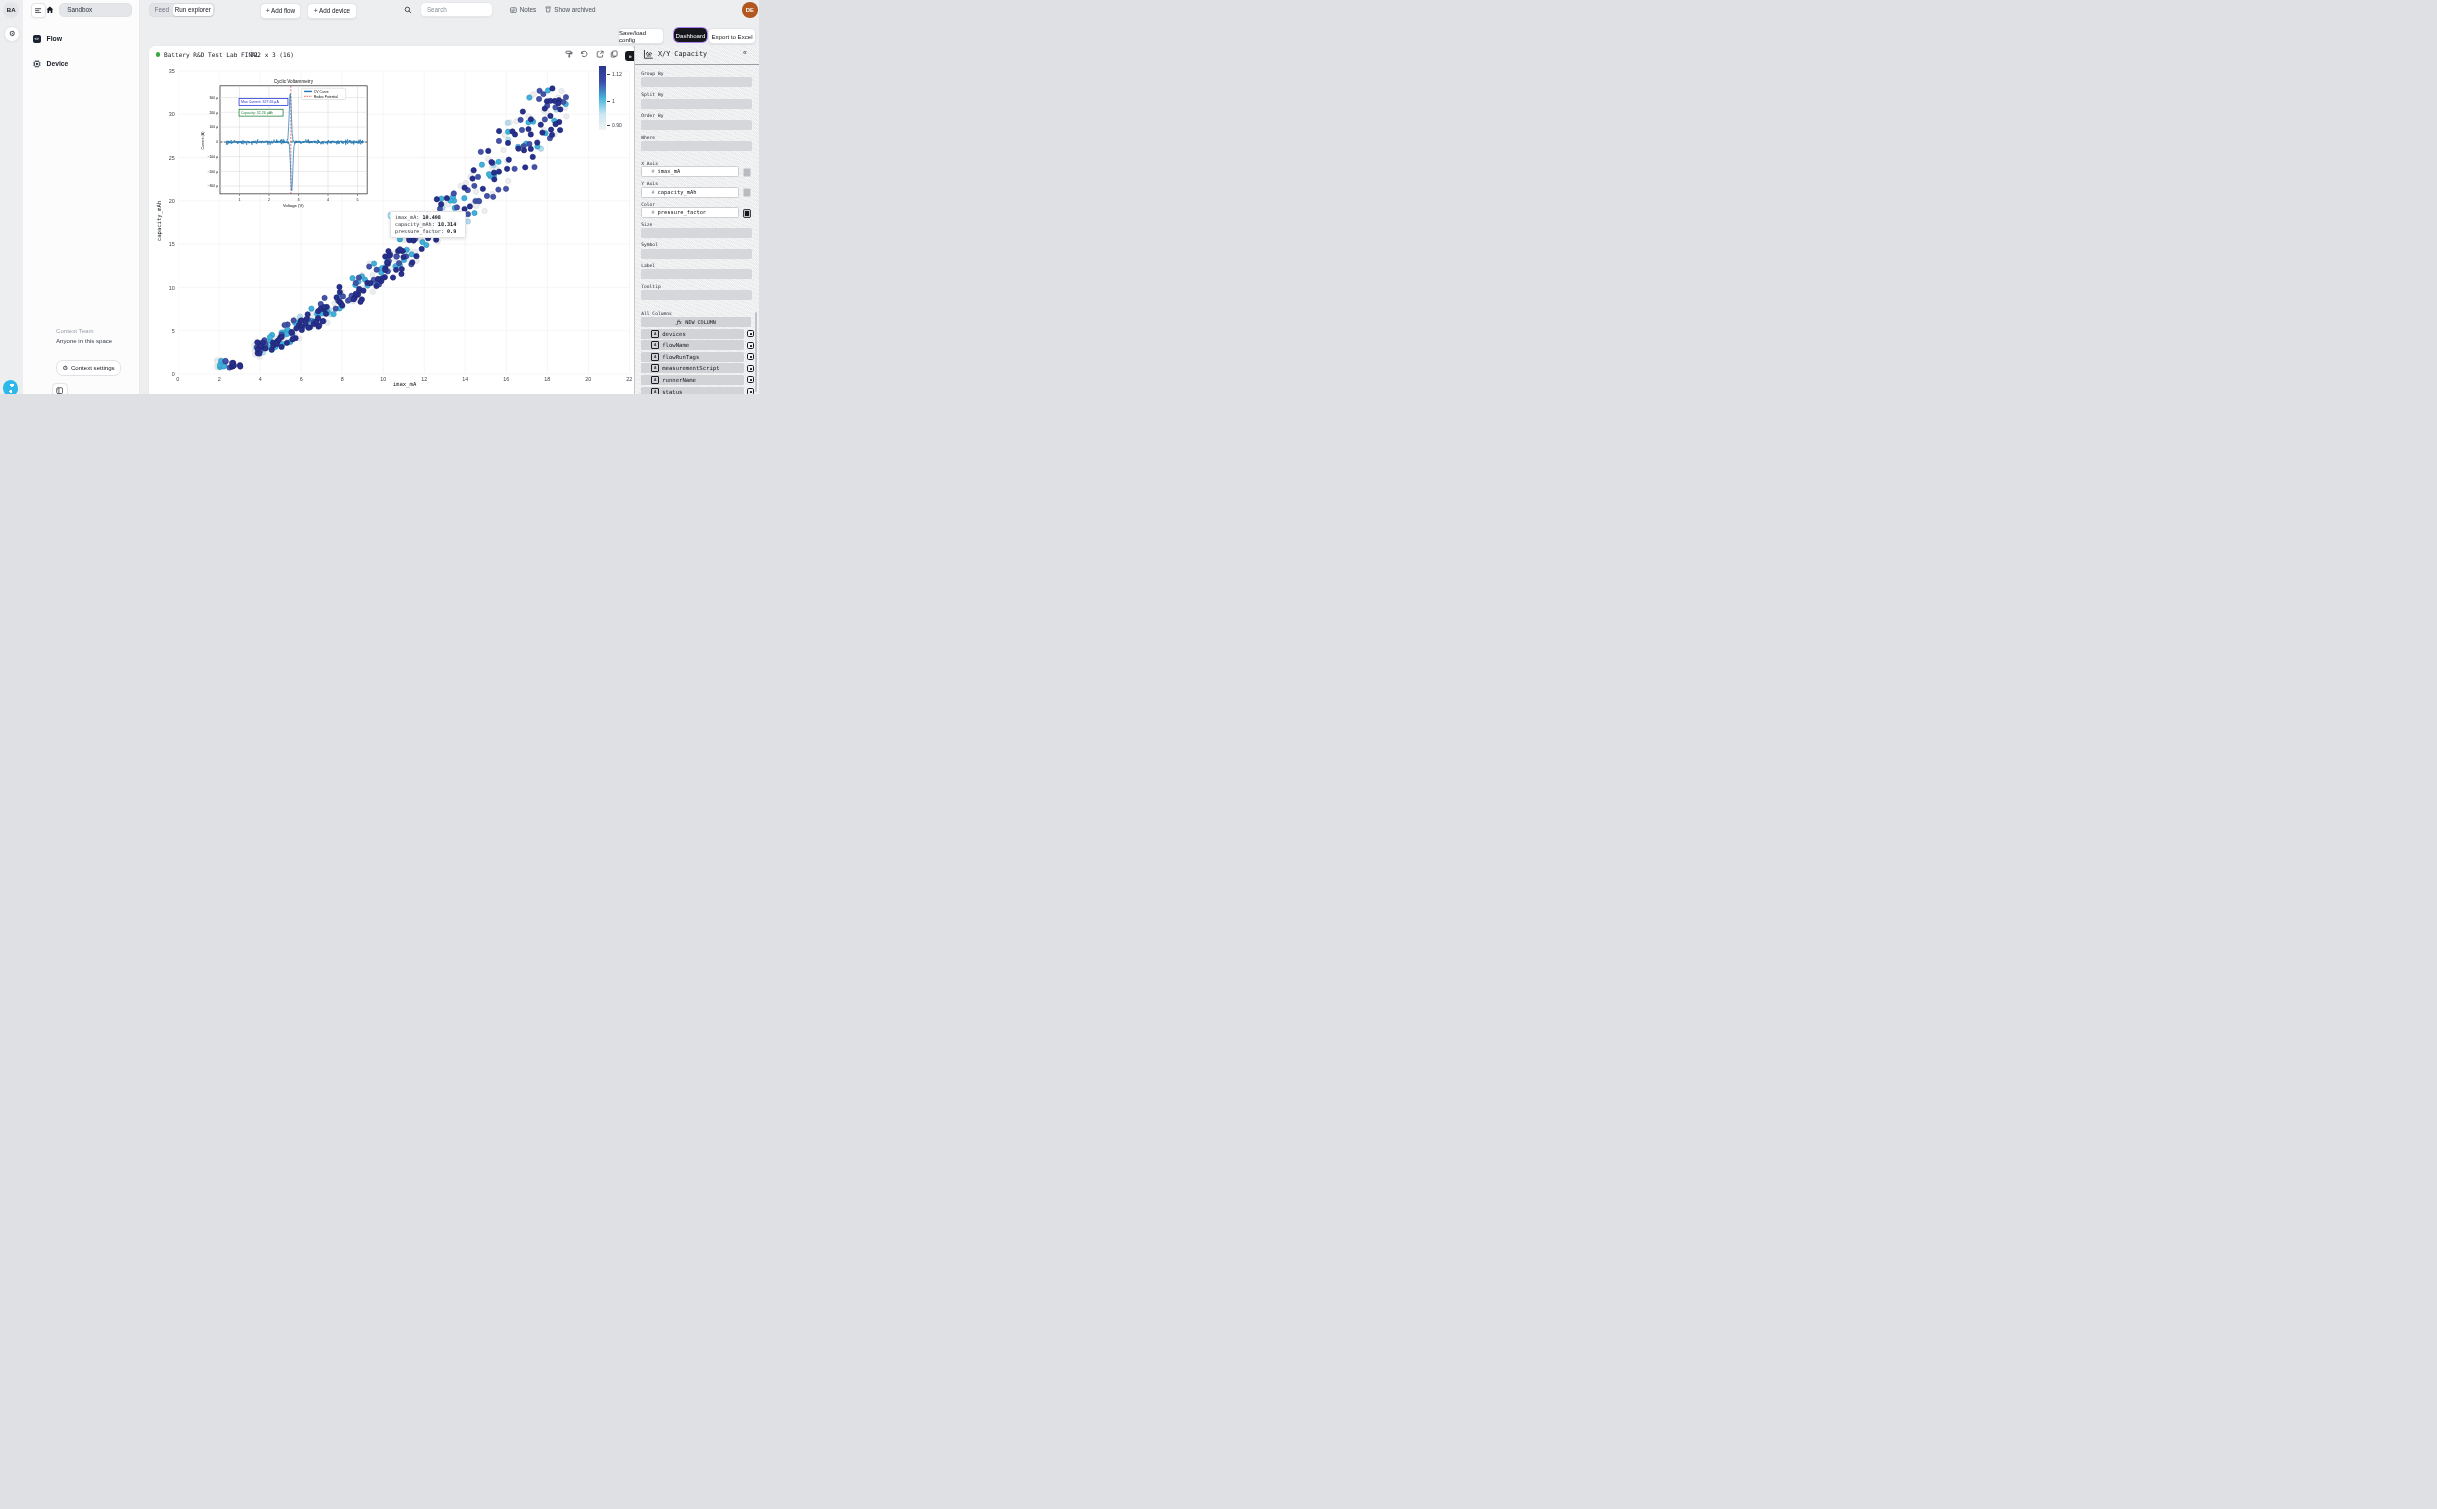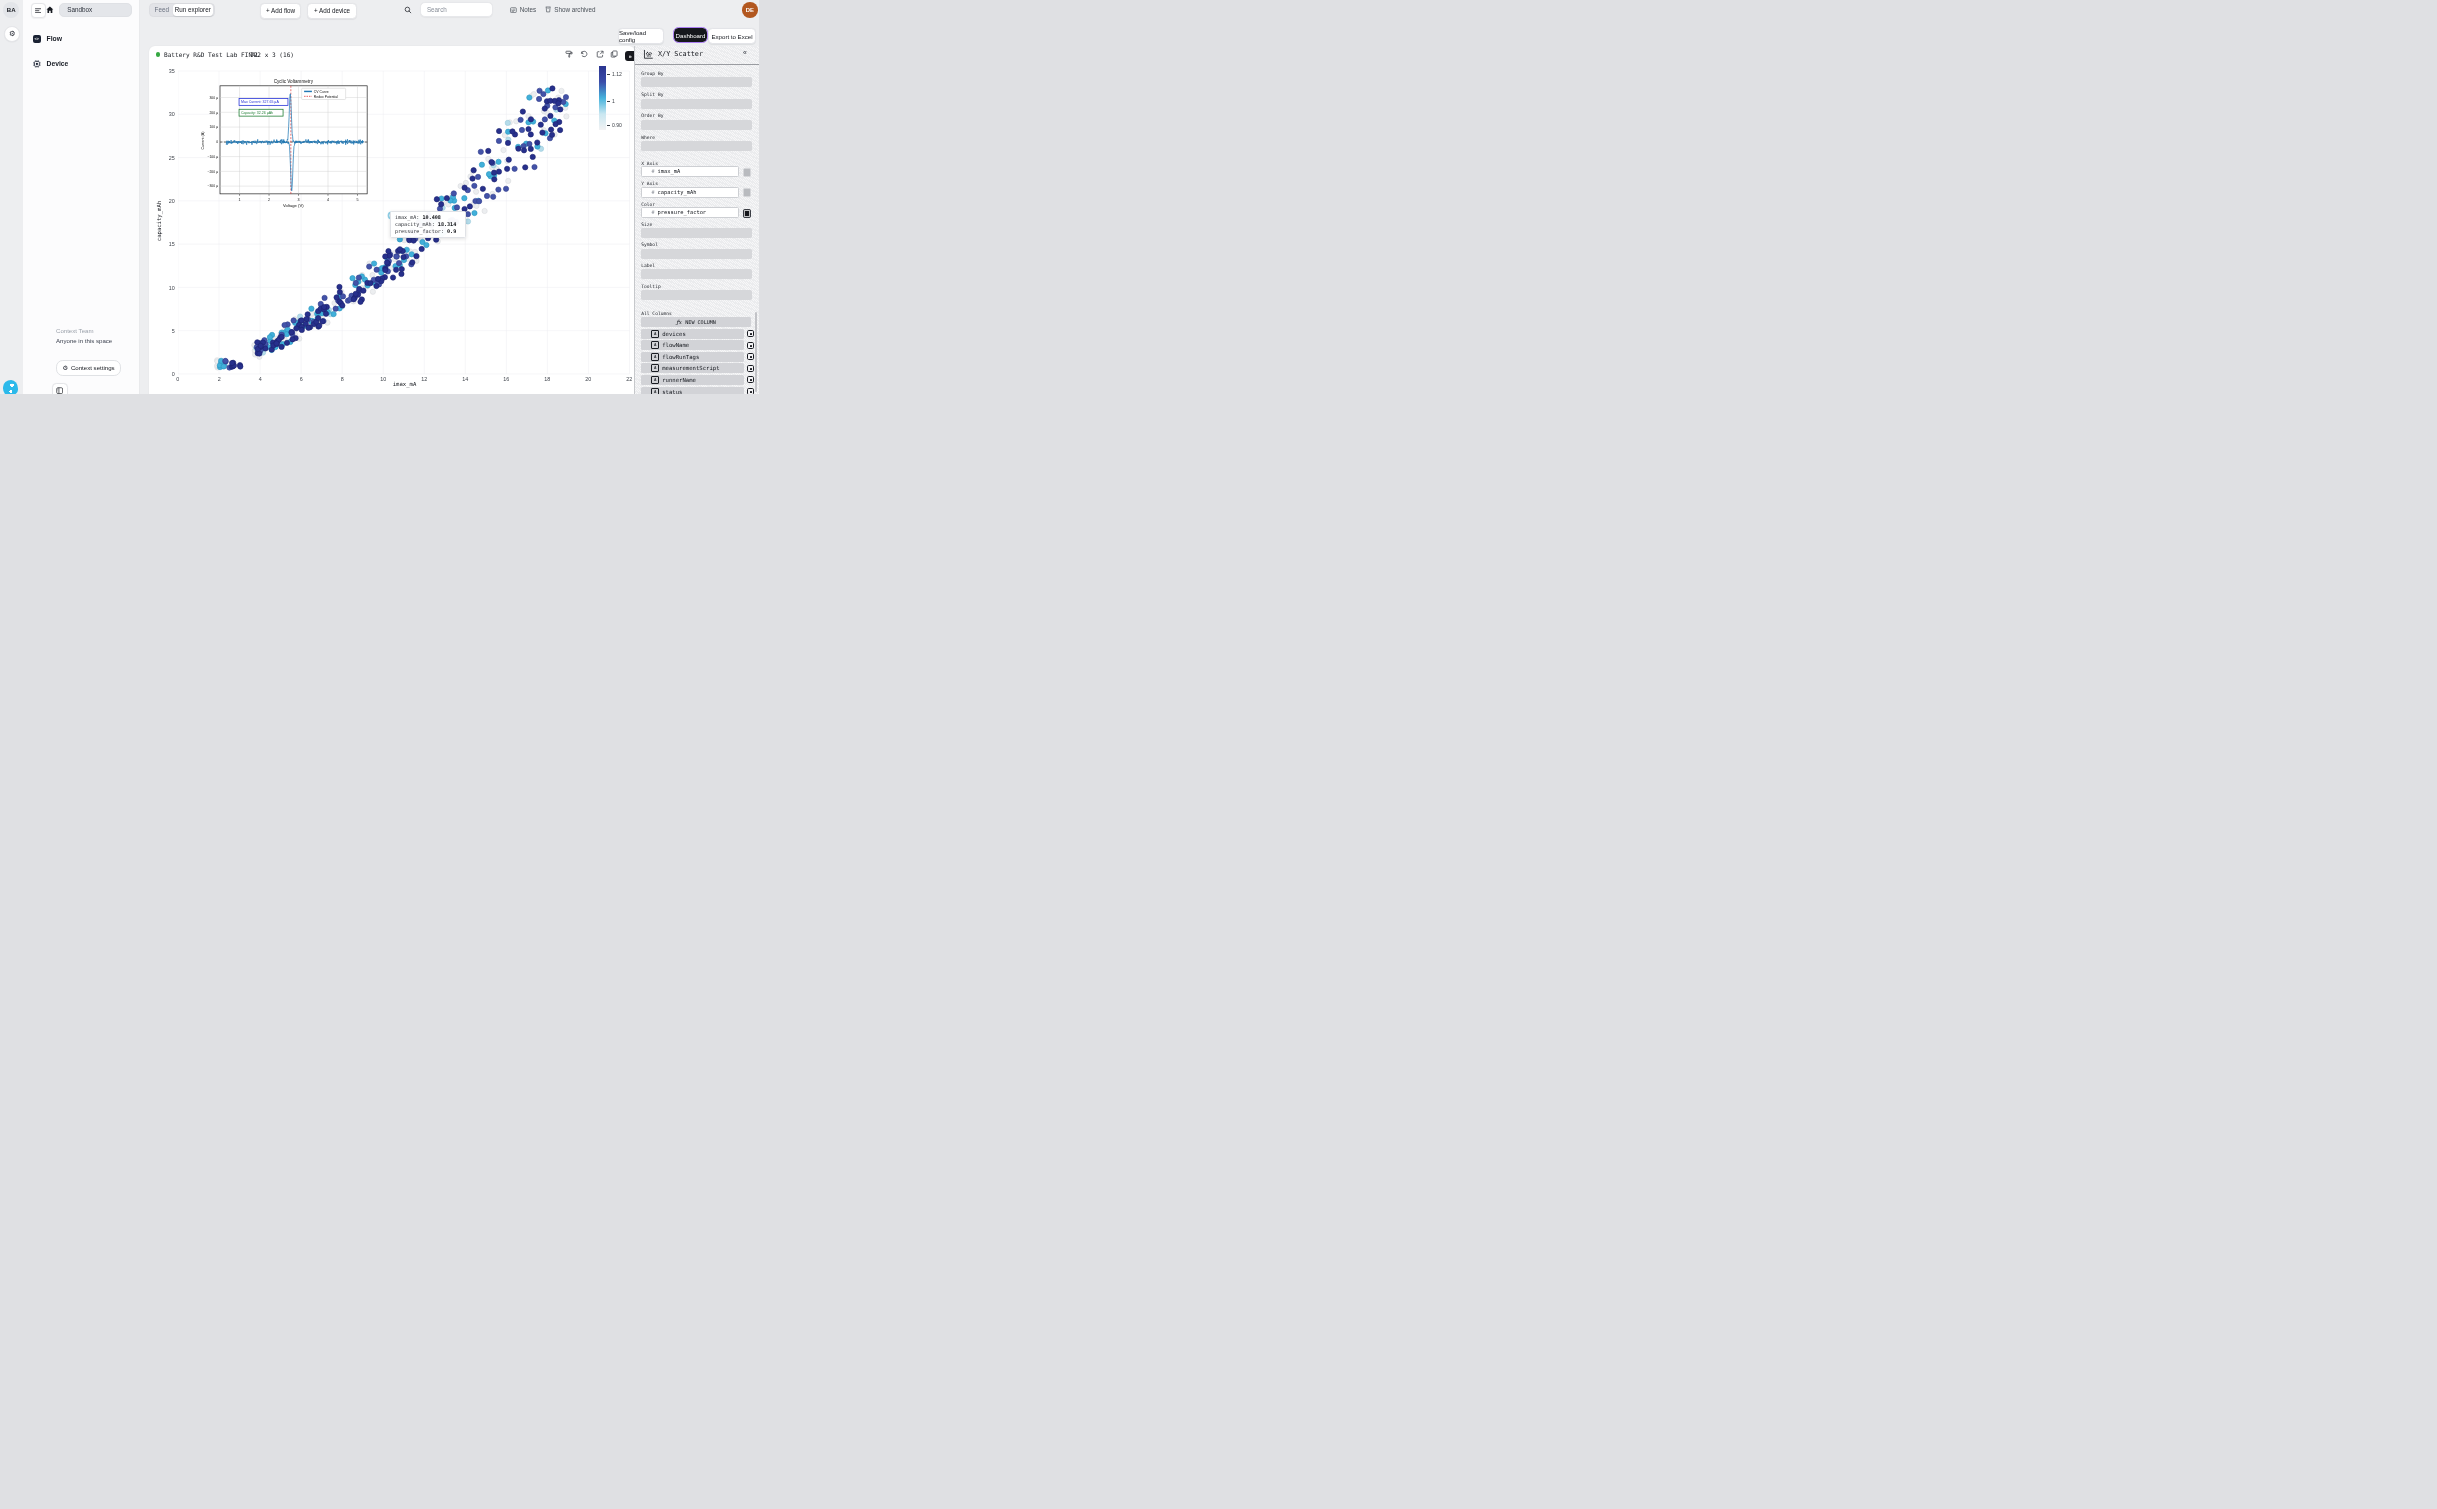--- a/index.html
+++ b/index.html
@@ -798,21 +798,21 @@
             <circle cx="17" cy="9" r="1.1"></circle>
             <circle cx="8" cy="12" r="1.1"></circle>
           <circle cx="10.8" cy="11.8" r="1.1"></circle>
             <circle cx="13.5" cy="11.5" r="1.1"></circle>
             <circle cx="16.2" cy="11.8" r="1.1"></circle>
           <circle cx="9" cy="14.5" r="1.1"></circle>
             <circle cx="12" cy="14.2" r="1.1"></circle>
             <circle cx="15" cy="14.5" r="1.1"></circle>
         </g>
       </svg>
-      <span class="mono" id="panel-title">X/Y Scatter</span>
+      <span class="mono" id="panel-title">X/Y Capacity</span>
       <span id="panel-collapse">«</span>
       <div id="panel-divider"></div>
     </div>
     <div id="panel-fields">
         <div class="p-label" style="top: 25px;">Group By</div>
         <div class="p-empty" style="top: 31px;"></div>
         <div class="p-label" style="top: 46px;">Split By</div>
         <div class="p-empty" style="top: 53px;"></div>
         <div class="p-label" style="top: 67px;">Order By</div>
         <div class="p-empty" style="top: 74px;"></div>

